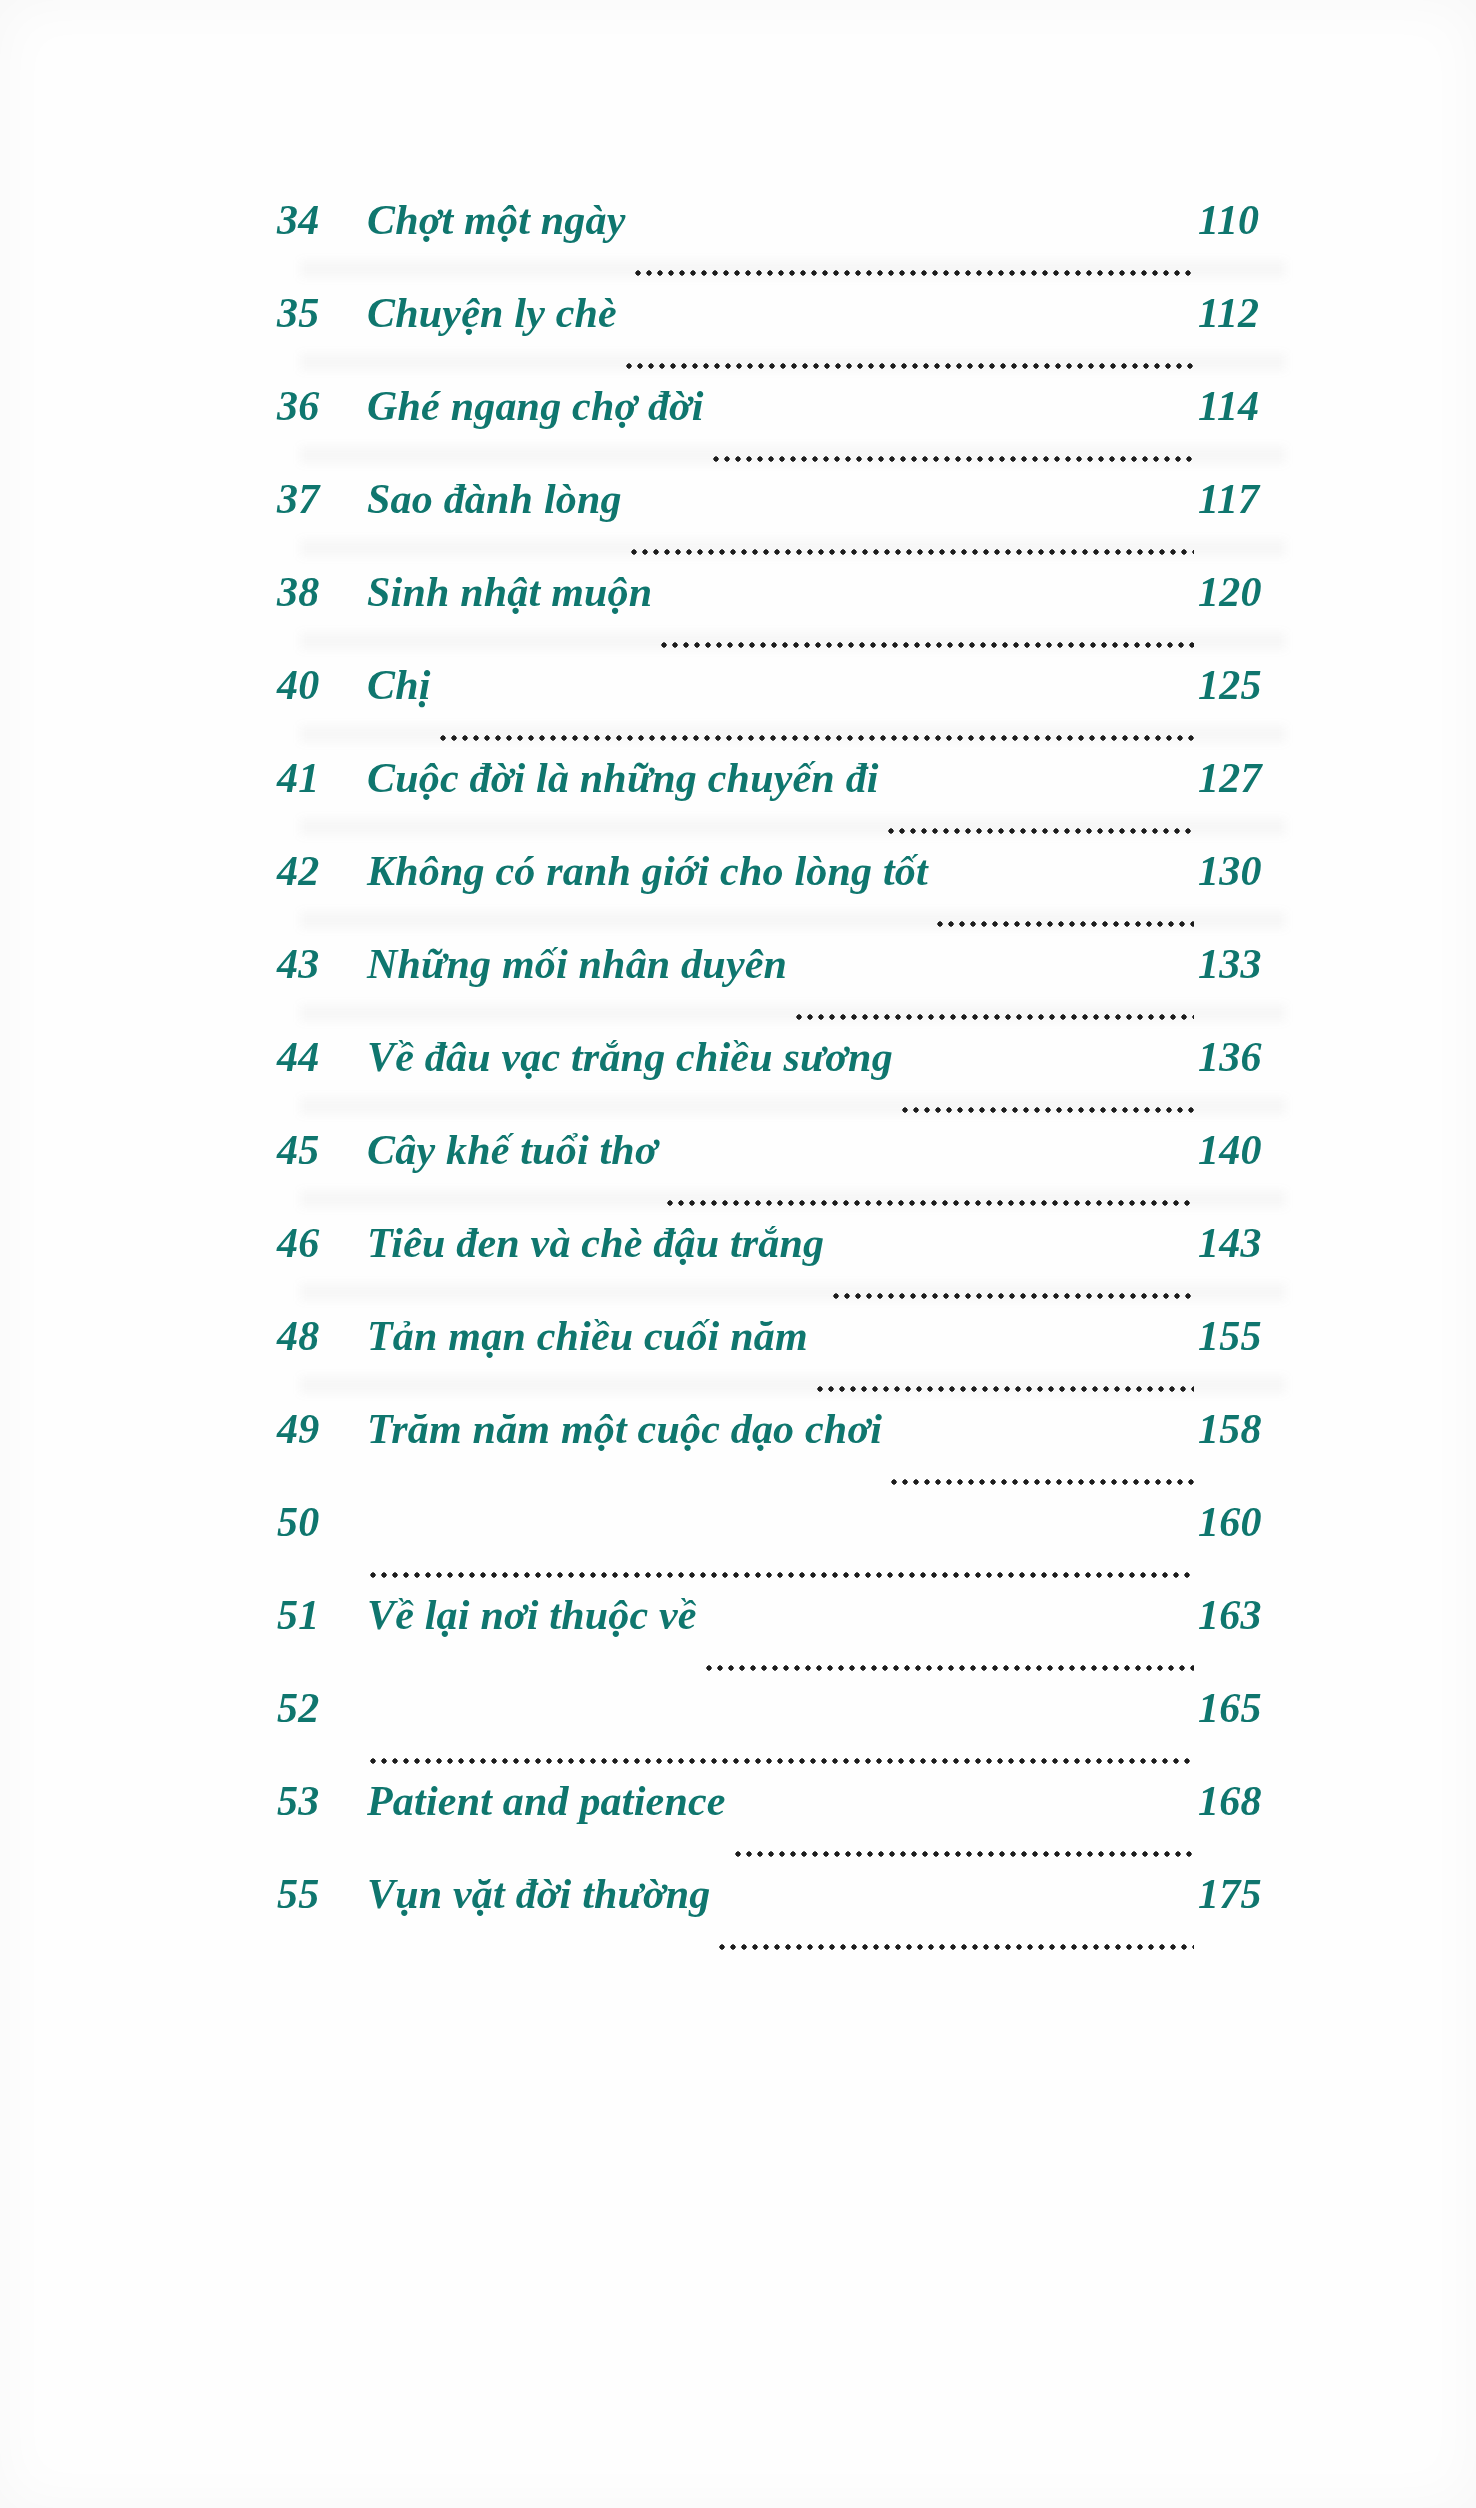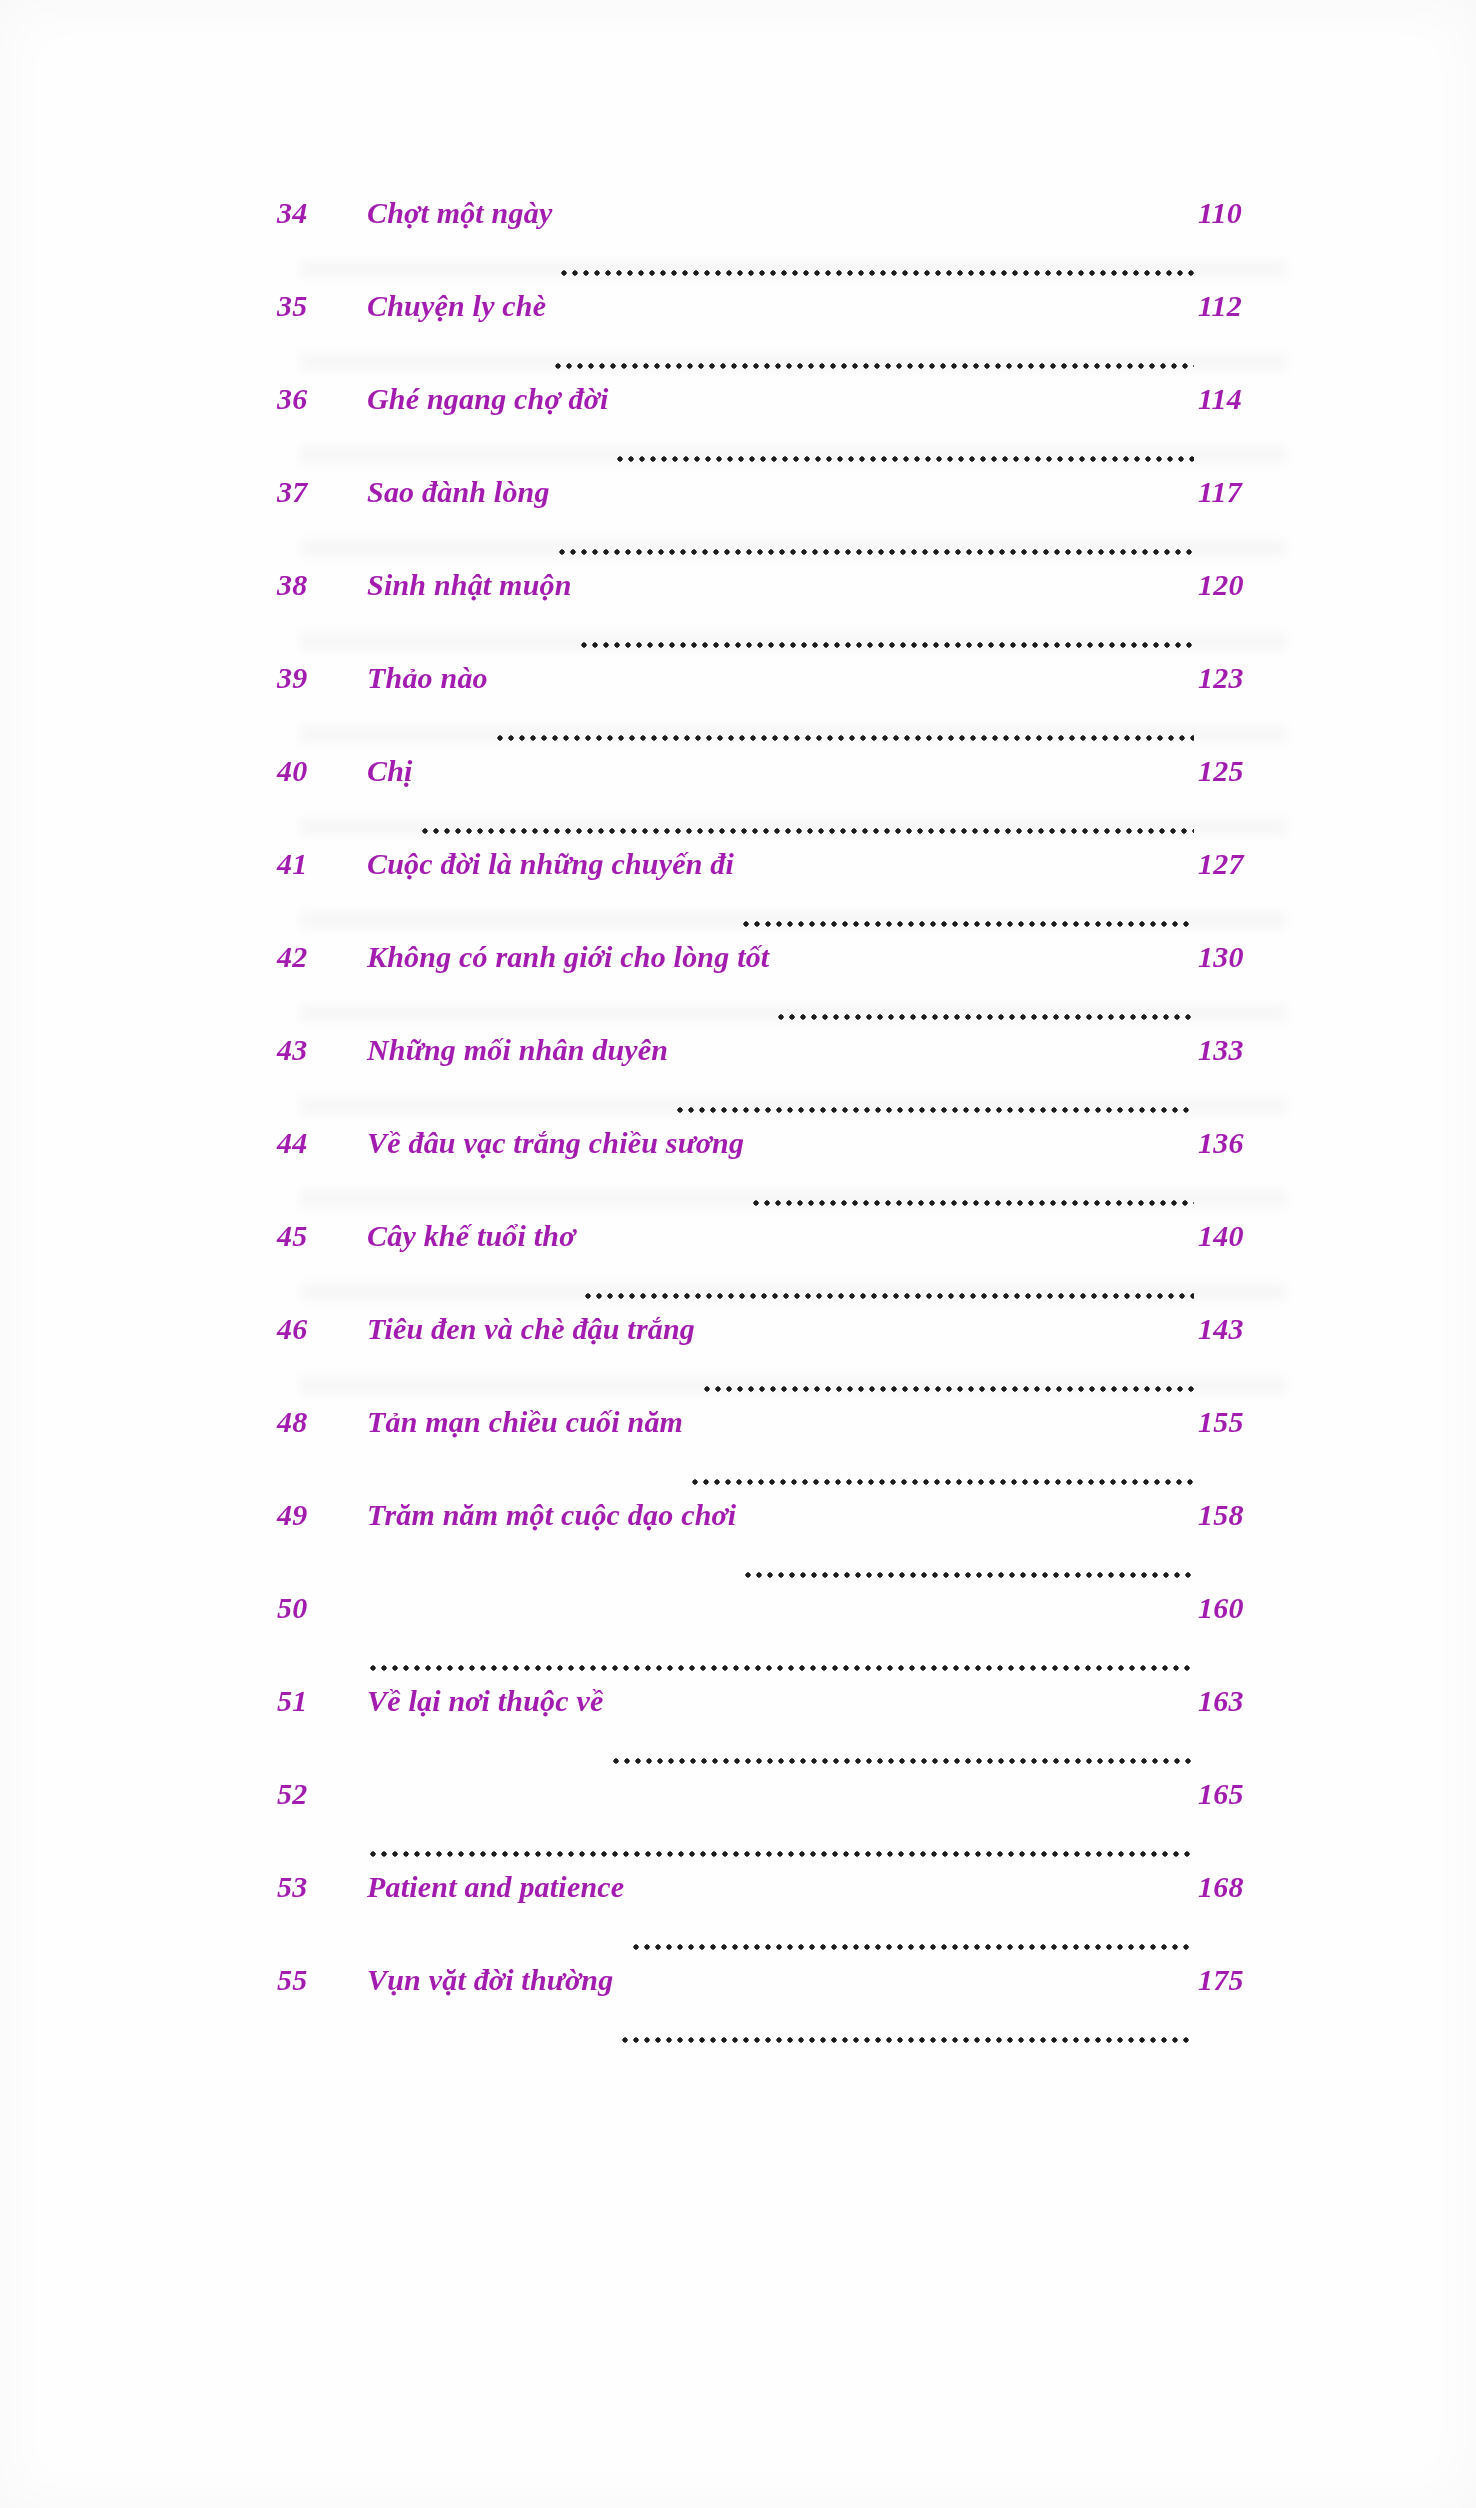--- a/index.html
+++ b/index.html
@@ -25,22 +25,22 @@
     list-style: none;
     margin: 0;
     padding: 0;
   }
   .toc-row {
     display: flex;
     align-items: baseline;
     height: 93px;
     font-style: italic;
     font-weight: 600;
-    font-size: 30px;
-    color: #a21caf;
+    font-size: 42px;
+    color: #0f766e;
     letter-spacing: 0.2px;
   }
   .num {
     flex: 0 0 90px;
     text-align: left;
   }
   .title {
     flex: 0 0 auto;
     white-space: nowrap;
     padding-right: 6px;
@@ -109,26 +109,20 @@
         <span class="leader"></span>
         <span class="pagenum">117</span>
       </li>
       <li class="toc-row">
         <span class="num">38</span>
         <span class="title">Sinh nhật muộn</span>
         <span class="leader"></span>
         <span class="pagenum">120</span>
       </li>
       <li class="toc-row">
-        <span class="num">39</span>
-        <span class="title">Thảo nào</span>
-        <span class="leader"></span>
-        <span class="pagenum">123</span>
-      </li>
-      <li class="toc-row">
         <span class="num">40</span>
         <span class="title">Chị</span>
         <span class="leader"></span>
         <span class="pagenum">125</span>
       </li>
       <li class="toc-row">
         <span class="num">41</span>
         <span class="title">Cuộc đời là những chuyến đi</span>
         <span class="leader"></span>
         <span class="pagenum">127</span>

